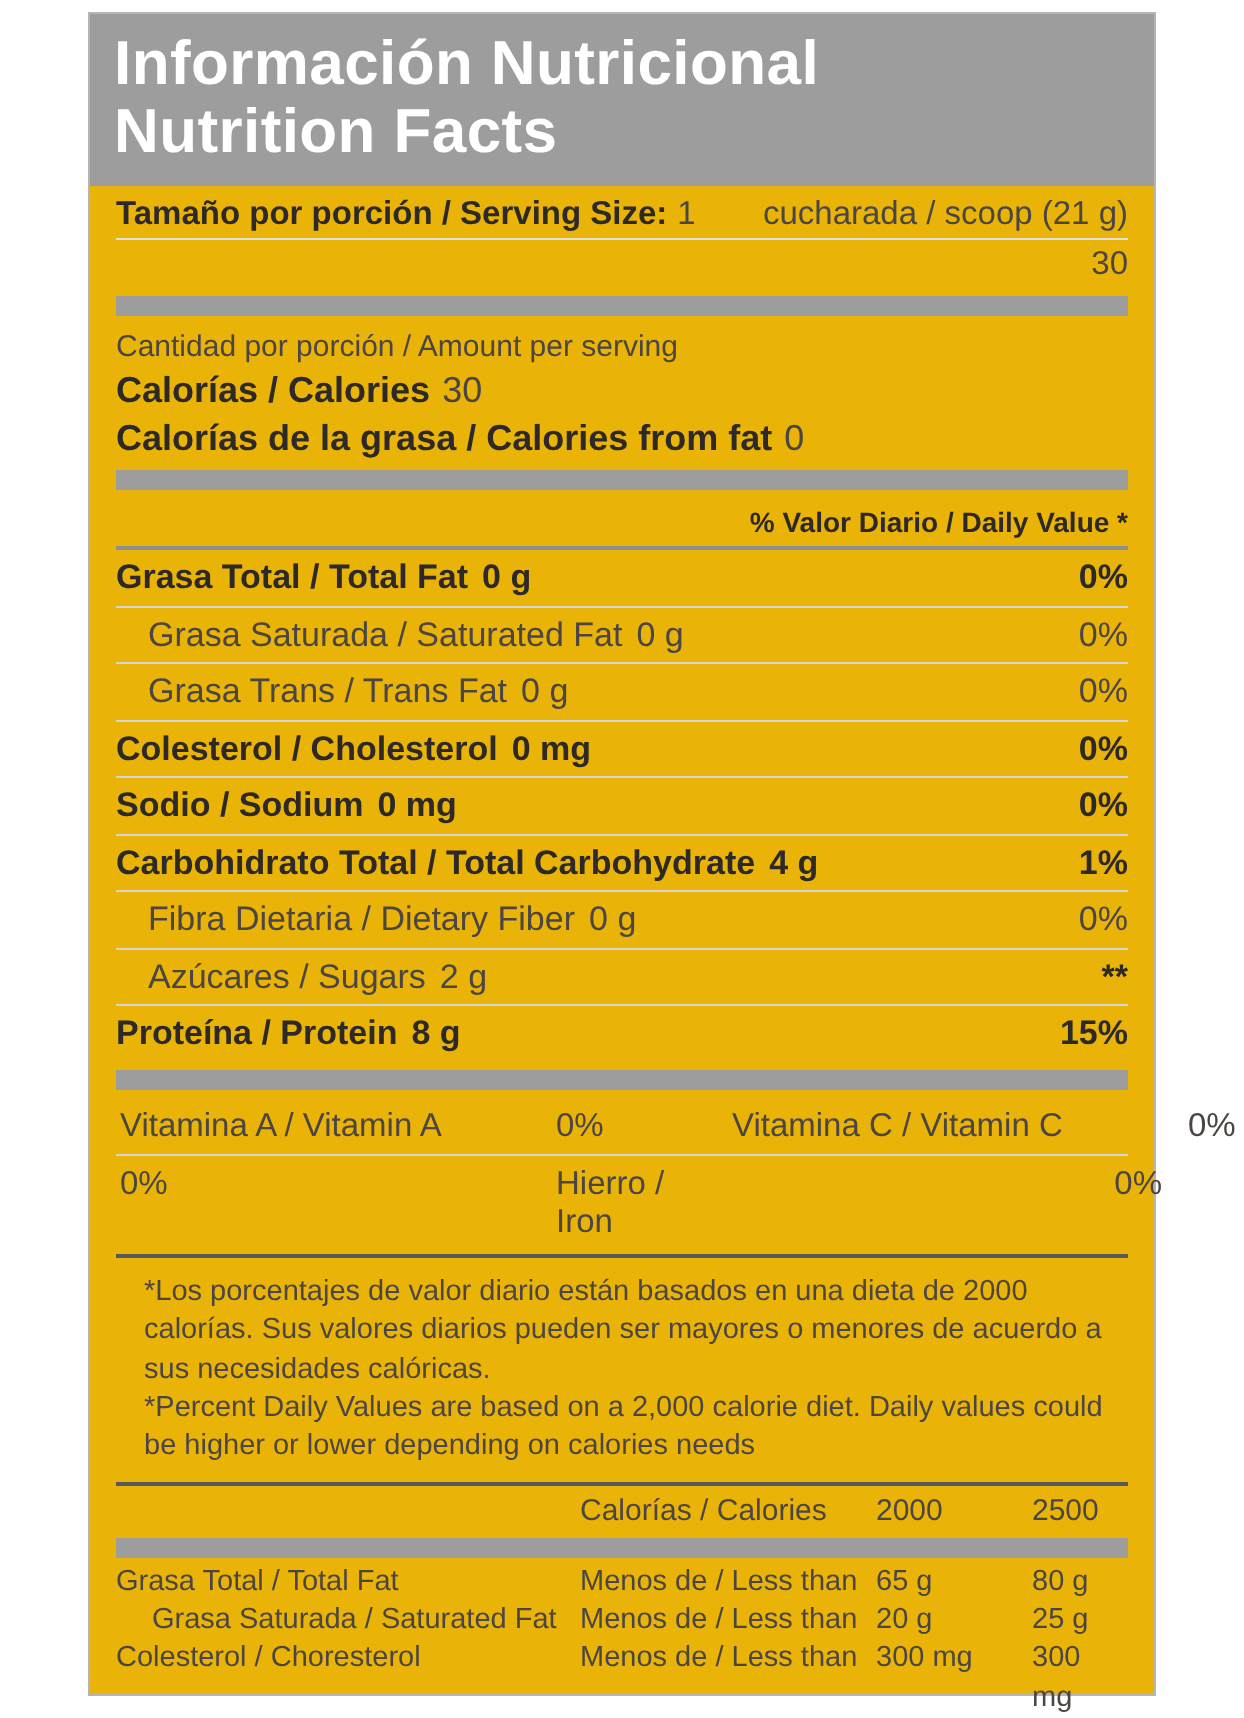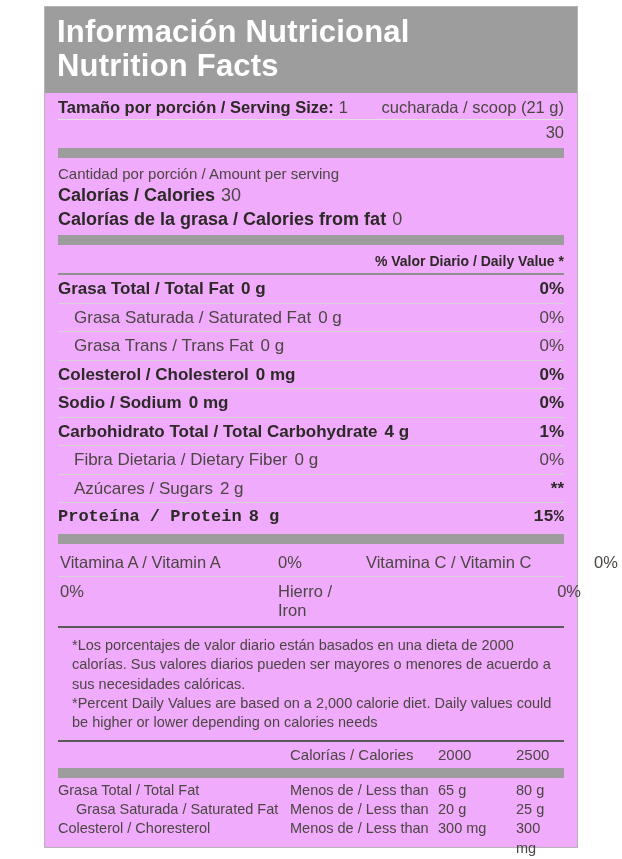--- a/index.html
+++ b/index.html
@@ -9,21 +9,21 @@
     font-family: "Liberation Sans", sans-serif;
     color: #4c4643;
     position: relative;
     overflow: hidden;
   }
   .label-box {
     position: absolute;
     left: 44px; top: 6px;
     width: 534px; height: 842px;
     border: 1px solid #b5b5b5;
-    background: #f0abfc;
+    background: #eab308;
   }
   .nf-header {
     background: #9d9d9d;
     color: #ffffff;
     font-weight: bold;
     font-size: 31px;
     line-height: 1.1;
     padding: 8px 10px 10px 12px;
     letter-spacing: 0.2px;
   }
@@ -53,21 +53,21 @@
     padding: 4px 0 4px;
     border-bottom: 2px solid #8f8f8f;
   }
 
   .nutrient-row {
     display: flex; justify-content: space-between; align-items: baseline;
     font-size: 17px;
     padding: 4px 0 3.5px;
     border-bottom: 1px solid #d5d5d5;
   }
-  .nutrient-row.last { border-bottom: none; font-family: Liberation Mono, monospace; }
+  .nutrient-row.last { border-bottom: none; }
   .nutrient-row.main { font-weight: bold; color: #2d2926; }
   .nutrient-row.sub .nl { padding-left: 16px; }
   .nutrient-row .nl { display: flex; align-items: baseline; }
   .nutrient-row .amount { margin-left: 7px; }
 
   .vit-row {
     display: grid;
     grid-template-columns: 205px 75px 215px 1fr;
     font-size: 16.5px;
     padding: 5px 2px 4.5px;

